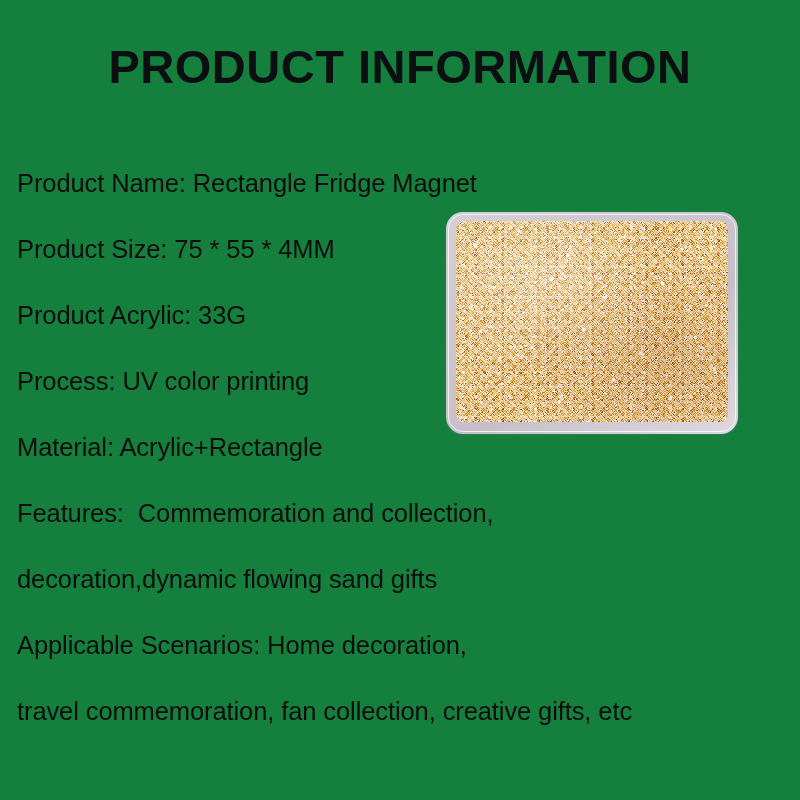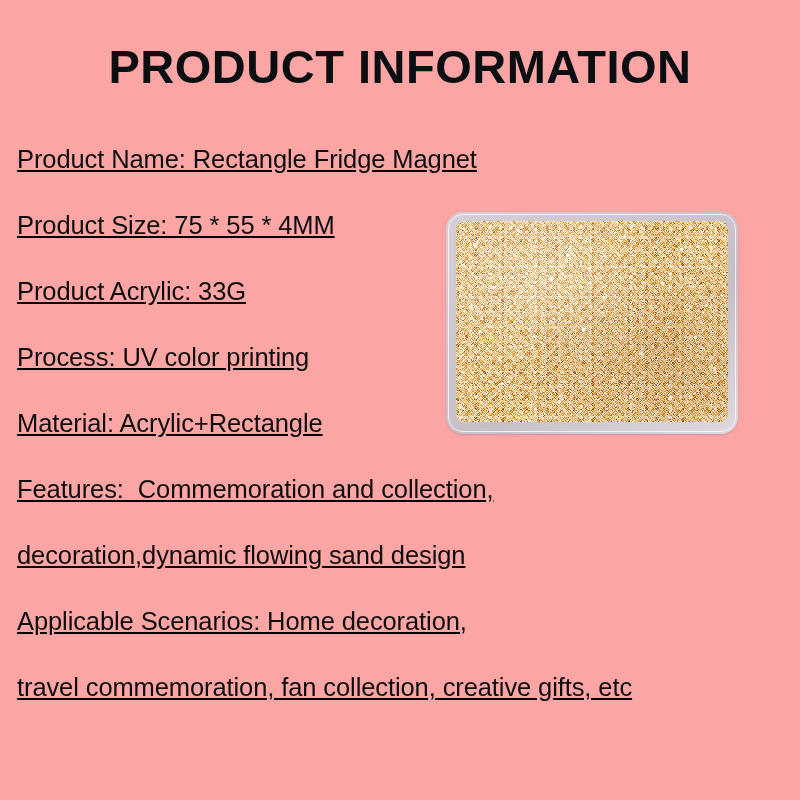--- a/index.html
+++ b/index.html
@@ -9,21 +9,21 @@
     background: #ffffff;
   }
   body {
     font-family: "Liberation Sans", sans-serif;
     -webkit-font-smoothing: antialiased;
   }
   #page {
     position: relative;
     width: 800px;
     height: 800px;
-    background: #fca5a5;
+    background: #15803d;
     overflow: hidden;
   }
 
   
   .page-title {
     position: absolute;
     left: 0;
     top: 38px;
     width: 800px;
     text-align: center;
@@ -32,23 +32,22 @@
     font-weight: bold;
     letter-spacing: 0.5px;
     color: #0b0f12;
     white-space: pre;
   }
 
   
   .spec-list {
     position: absolute;
     left: 17px;
-    top: 126px;
+    top: 150px;
     width: 770px;
-    text-decoration: underline;
   }
   .spec-line {
     font-size: 25.5px;
     line-height: 66px;
     color: #0d0d0d;
     white-space: pre;
     letter-spacing: -0.1px;
   }
 
   
@@ -153,21 +152,21 @@
 
   <div class="page-title">PRODUCT INFORMATION</div>
 
   <div class="spec-list">
     <div class="spec-line">Product Name: Rectangle Fridge Magnet</div>
     <div class="spec-line">Product Size: 75 * 55 * 4MM</div>
     <div class="spec-line">Product Acrylic: 33G</div>
     <div class="spec-line">Process: UV color printing</div>
     <div class="spec-line">Material: Acrylic+Rectangle</div>
     <div class="spec-line">Features:  Commemoration and collection,</div>
-    <div class="spec-line">decoration,dynamic flowing sand design</div>
+    <div class="spec-line">decoration,dynamic flowing sand gifts</div>
     <div class="spec-line">Applicable Scenarios: Home decoration,</div>
     <div class="spec-line">travel commemoration, fan collection, creative gifts, etc</div>
   </div>
 
   <div class="product-photo">
     <div class="magnet">
       <div class="magnet-window"></div>
       <div class="magnet-rim-hi"></div>
     </div>
   </div>

